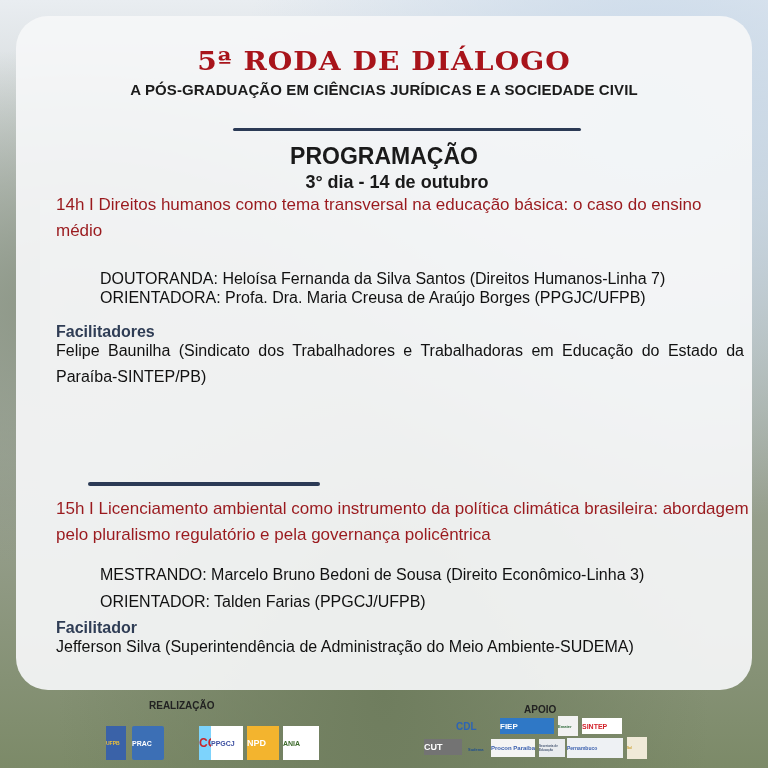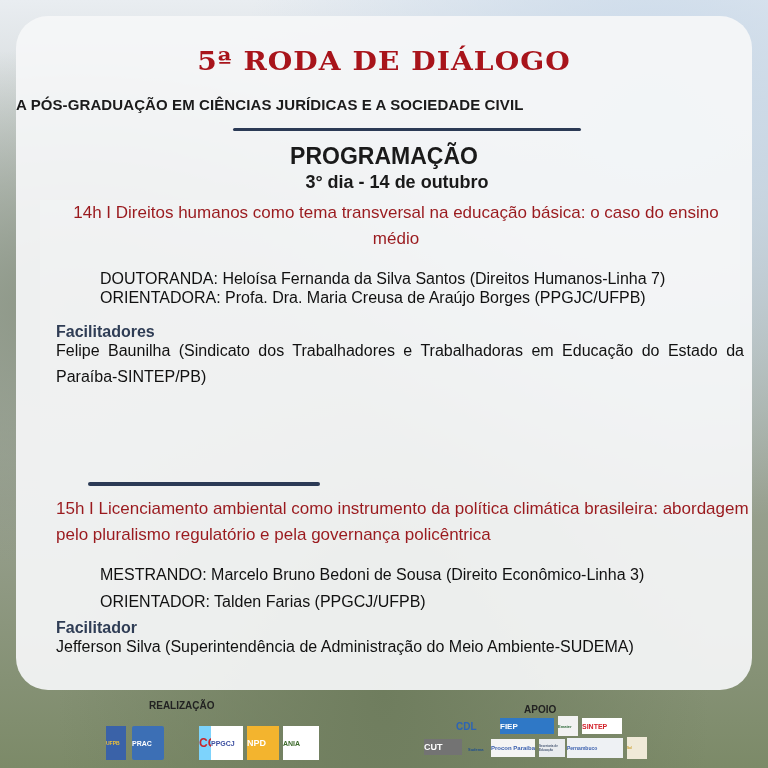--- a/index.html
+++ b/index.html
@@ -22,21 +22,21 @@
     border-radius:32px;
     background:rgba(245,246,247,0.93);
   }
   .title {
     position:absolute; left:0; right:0; top:30px; text-align:center;
     font-family:"DejaVu Serif", serif; font-weight:bold;
     font-size:26px; color:#a8141b; letter-spacing:1px;
     transform:scaleX(1.08);
   }
   .subtitle {
-    position:absolute; left:0; right:0; top:80px; text-align:left;
+    position:absolute; left:0; right:0; top:65px; text-align:center;
     font-weight:bold; font-size:15px; color:#1b1b1b; letter-spacing:0.1px;
   }
   .divider-top {
     position:absolute; left:217px; top:112px; width:348px; height:3px;
     background:#2b3a55; border-radius:2px;
   }
   .prog-title {
     position:absolute; left:0; right:0; top:127px; text-align:center;
     font-weight:bold; font-size:23px; color:#1a1a1a;
   }
@@ -78,21 +78,21 @@
 
 <div class="bg-building"></div>
 
 <div class="panel">
   <div class="title">5ª RODA DE DIÁLOGO</div>
   <div class="subtitle">A PÓS-GRADUAÇÃO EM CIÊNCIAS JURÍDICAS E A SOCIEDADE CIVIL</div>
   <div class="divider-top"></div>
   <div class="prog-title">PROGRAMAÇÃO</div>
   <div class="prog-date">3° dia - 14 de outubro</div>
 
-  <div class="session-title" style="top:184px;text-align:center;">14h I Direitos humanos como tema transversal na educação básica: o caso do ensino médio</div>
+  <div class="session-title" style="top:176px;">14h I Direitos humanos como tema transversal na educação básica: o caso do ensino médio</div>
   <div class="people" style="top:253px;">DOUTORANDA: Heloísa Fernanda da Silva Santos (Direitos Humanos-Linha 7)</div>
   <div class="people" style="top:272px;">ORIENTADORA: Profa. Dra. Maria Creusa de Araújo Borges (PPGJC/UFPB)</div>
   <div class="fac-label" style="top:307px;">Facilitadores</div>
   <div class="fac-text" style="top:322px;">
     <span class="entry">Felipe Baunilha (Sindicato dos Trabalhadores e Trabalhadoras em Educação do Estado da Paraíba-SINTEP/PB)</span>
   </div>
 
   <div class="divider-mid"></div>
 
   <div class="session-title" style="top:480px; width:700px;">15h I  Licenciamento ambiental como instrumento da política climática brasileira: abordagem pelo pluralismo regulatório e pela governança policêntrica</div>

